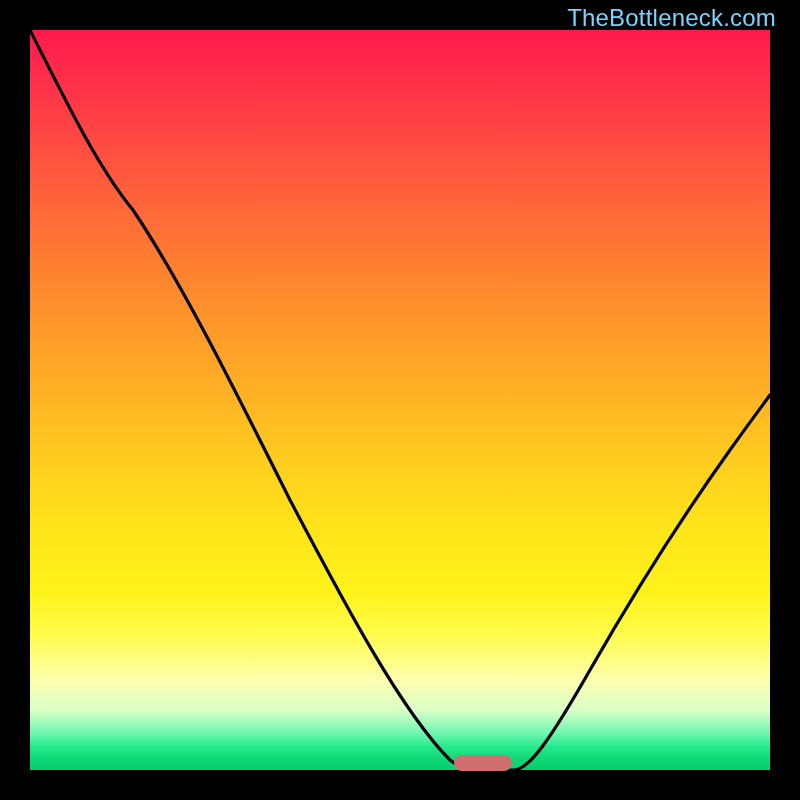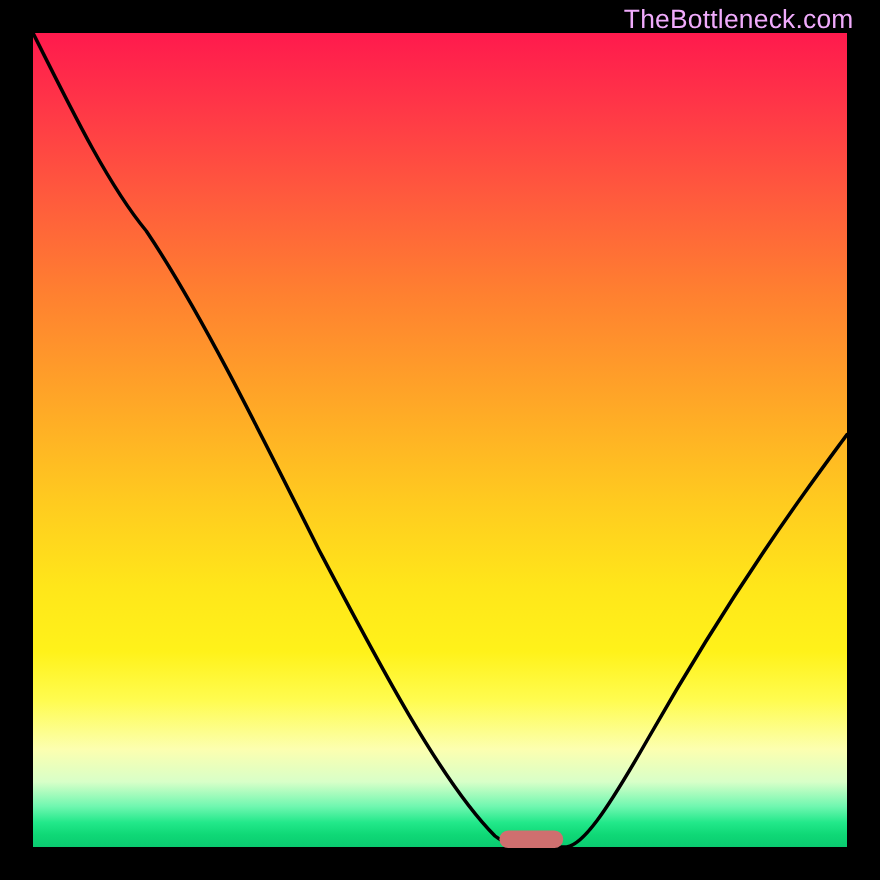--- a/index.html
+++ b/index.html
@@ -50,21 +50,21 @@
   }
   .marker {
     position: absolute;
     background: #cf6f6f;
     border-radius: 999px;
   }
   .watermark {
     position: absolute;
     top: 4px;
     right: 24px;
-    color: #f0abfc;
+    color: #7dd3fc;
     font-size: 24px;
     letter-spacing: 0.2px;
     font-weight: 400;
   }
 </style>
 </head>
 <body>
 
 <div class="frame">
 

